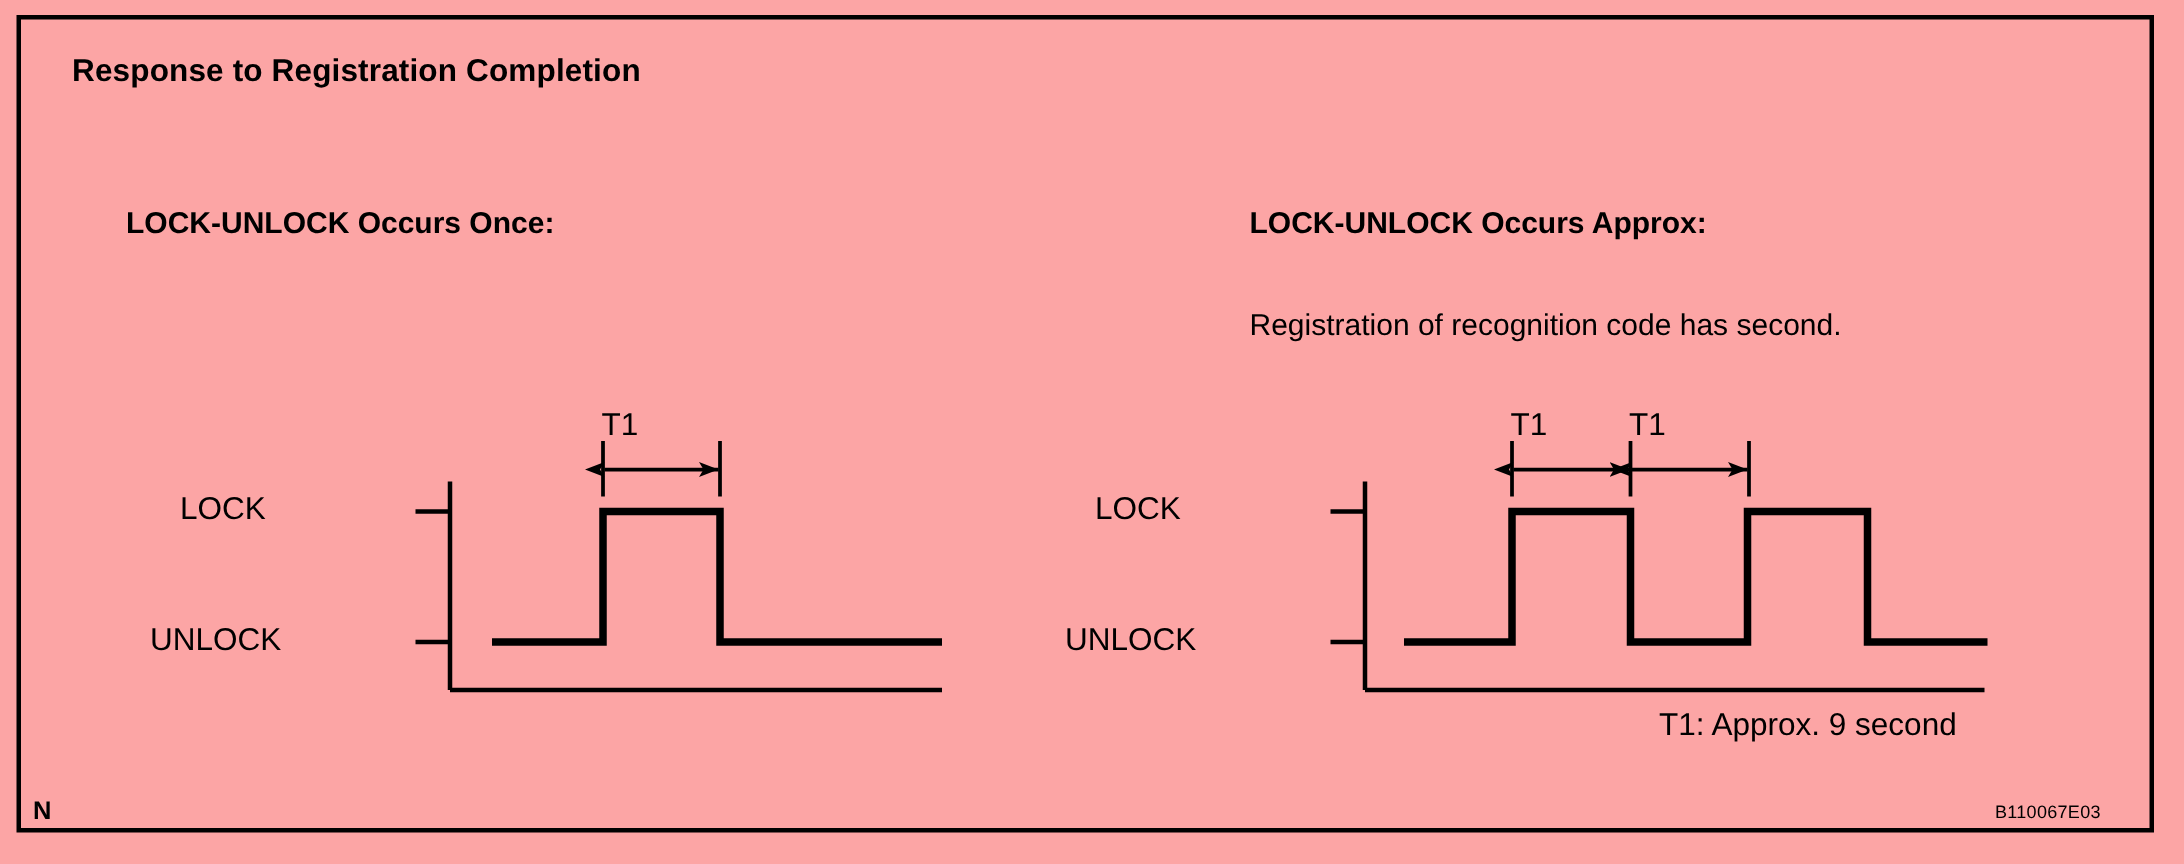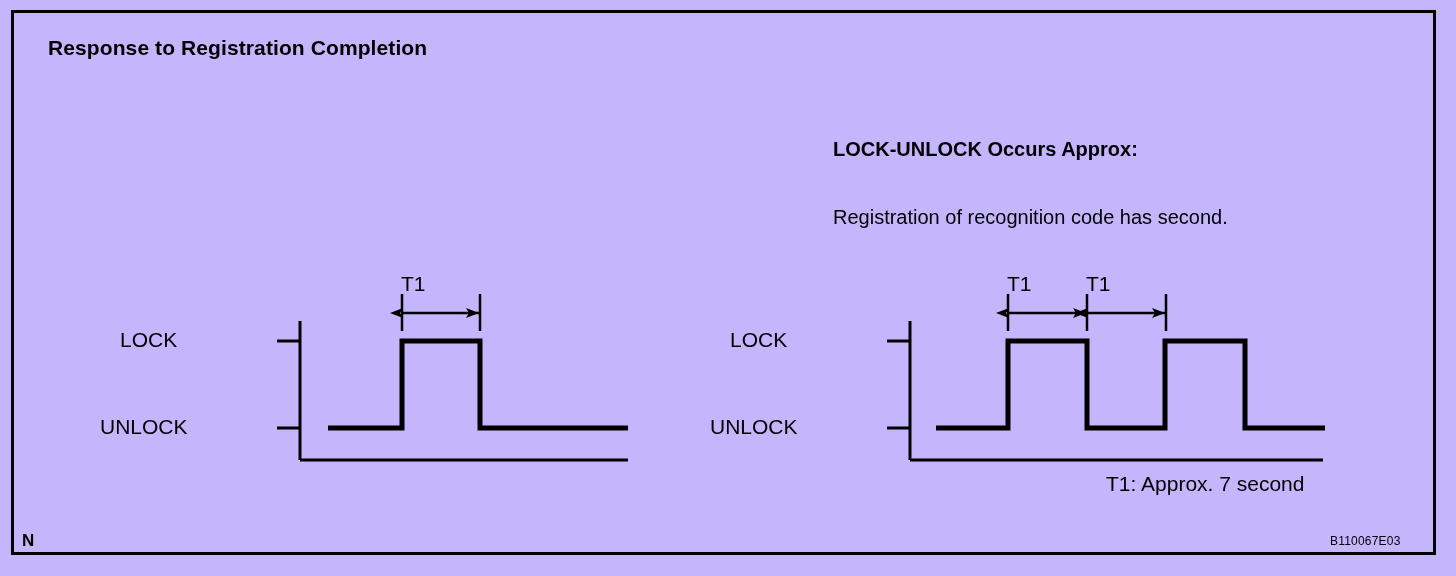--- a/index.html
+++ b/index.html
@@ -8,21 +8,21 @@
     background: #ffffff;
   }
   body {
     font-family: "Liberation Sans", sans-serif;
     color: #000000;
   }
   #page {
     position: relative;
     width: 1456px;
     height: 576px;
-    background: #c4b5fd;
+    background: #fca5a5;
     overflow: hidden;
   }
   .frame {
     position: absolute;
     left: 11px;
     top: 10px;
     width: 1425px;
     height: 545px;
     border: 3px solid #000000;
     box-sizing: border-box;
@@ -106,20 +106,21 @@
 </style>
 </head>
 <body>
 
 <div id="page">
 
   <div class="frame"></div>
 
   <div class="panel-title">Response to Registration Completion</div>
 
+  <div class="col-heading heading-left">LOCK-UNLOCK Occurs Once:</div>
 
   <div class="col-heading heading-right">LOCK-UNLOCK Occurs Approx:</div>
   <div class="col-desc desc-right">Registration of recognition code has second.</div>
 
   <svg class="wave-svg" viewBox="0 0 1456 576">
     <defs>
       <marker id="arrL" markerWidth="14" markerHeight="10" refX="13" refY="5" orient="auto" markerUnits="userSpaceOnUse">
         <path d="M13,0 L0,5 L13,10 L10,5 Z" fill="#000000"></path>
       </marker>
       <marker id="arrR" markerWidth="14" markerHeight="10" refX="13" refY="5" orient="auto" markerUnits="userSpaceOnUse">
@@ -164,19 +165,19 @@
 
   <div class="axis-label lbl-lock-left">LOCK</div>
   <div class="axis-label lbl-unlock-left">UNLOCK</div>
   <div class="axis-label lbl-lock-right">LOCK</div>
   <div class="axis-label lbl-unlock-right">UNLOCK</div>
 
   <div class="t1-tag t1-left">T1</div>
   <div class="t1-tag t1-r1">T1</div>
   <div class="t1-tag t1-r2">T1</div>
 
-  <div class="note">T1: Approx. 7 second</div>
+  <div class="note">T1: Approx. 9 second</div>
 
   <div class="corner-mark">N</div>
 
   <div class="doc-code">B110067E03</div>
 
 </div>
 
 </body></html>

